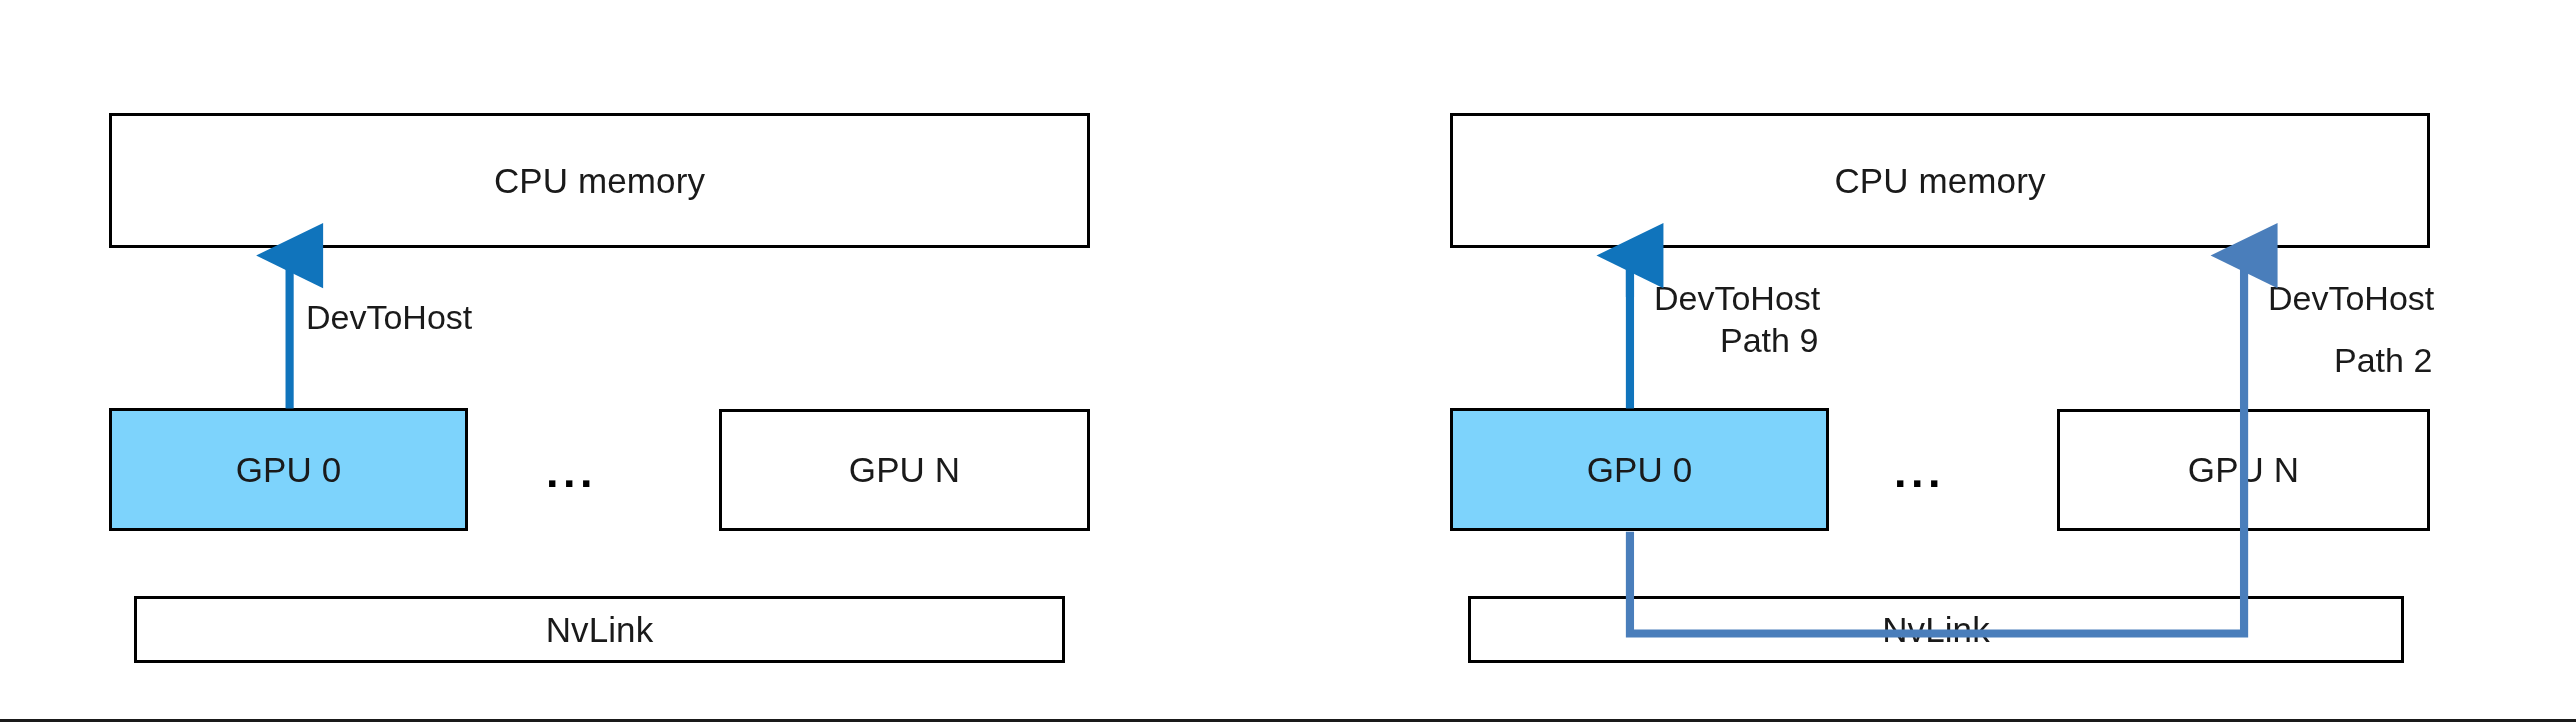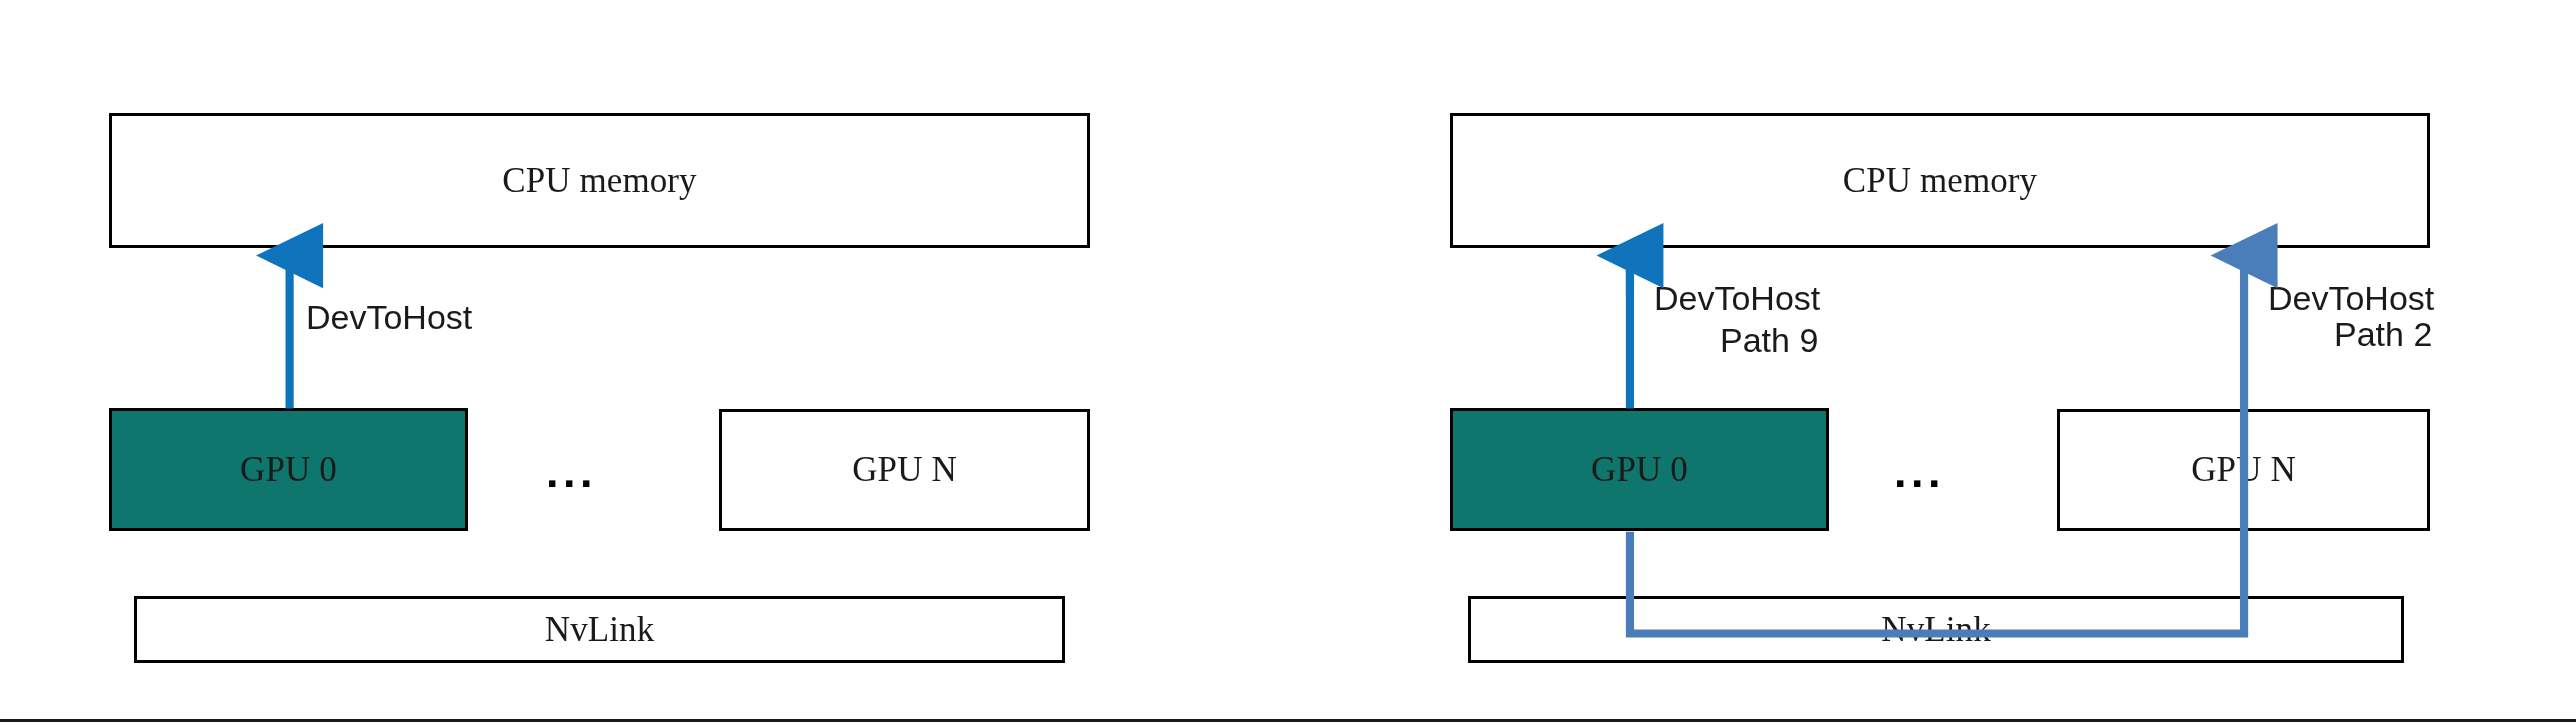--- a/index.html
+++ b/index.html
@@ -28,26 +28,26 @@
   .box {
     position: absolute;
     box-sizing: border-box;
     border: 3.7px solid #000000;
     background: #ffffff;
     display: flex;
     align-items: center;
     justify-content: center;
   }
   .box.green {
-    background: #0f766e;
+    background: #7dd3fc;
   }
   .box-label {
     font-size: 35px;
     color: #1a1a1a;
-    font-family: Liberation Serif, serif;
+    font-family: Liberation Sans, sans-serif;
     font-weight: 400;
     letter-spacing: 0.1px;
     white-space: nowrap;
   }
   .ellipsis {
     position: absolute;
     font-size: 45px;
     line-height: 1;
     color: #000000;
     font-family: "Liberation Sans", sans-serif;
@@ -126,21 +126,21 @@
     </div>
 
     <div class="box" style="left:1468px; top:596px; width:936px; height:67px;">
       <span class="box-label">NvLink</span>
     </div>
 
     <div class="arrow-label centered" style="left:1654px; top:278px;">DevToHost</div>
     <div class="arrow-label centered" style="left:1720px; top:320px;">Path 9</div>
 
     <div class="arrow-label centered" style="left:2268px; top:278px;">DevToHost</div>
-    <div class="arrow-label centered" style="left:2334px; top:314px;text-align:center;">Path 2</div>
+    <div class="arrow-label centered" style="left:2334px; top:340px;text-align:center;">Path 2</div>
   </div>
 
   <svg class="overlay" viewBox="0 0 3469 976">
     <defs>
       <marker id="head-blue1" markerWidth="9" markerHeight="9" refX="4.4" refY="4.5" orient="auto" markerUnits="strokeWidth">
         <path d="M0.4,8.6 L4.4,0.4 L8.4,8.6 Z" fill="#1074bc"></path>
       </marker>
       <marker id="head-blue2" markerWidth="9" markerHeight="9" refX="4.4" refY="4.5" orient="auto" markerUnits="strokeWidth">
         <path d="M0.4,8.6 L4.4,0.4 L8.4,8.6 Z" fill="#4a7ebb"></path>
       </marker>

